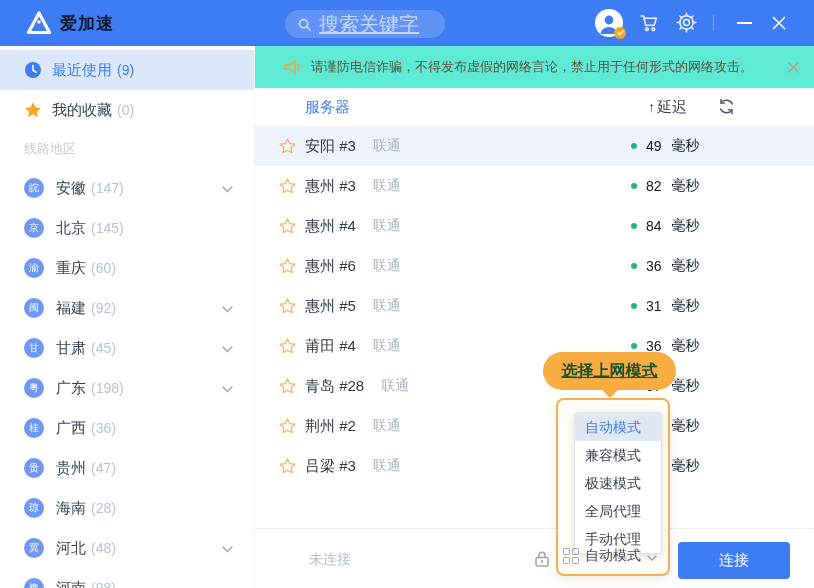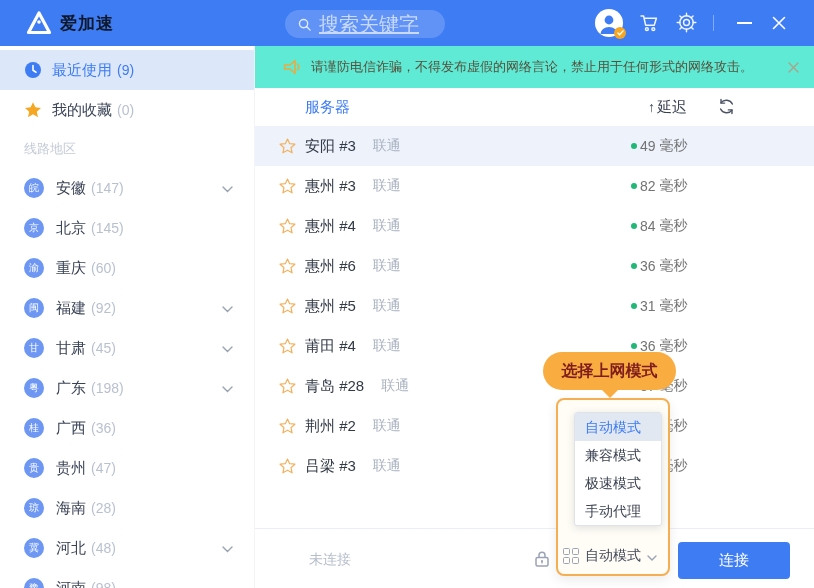--- a/index.html
+++ b/index.html
@@ -54,35 +54,35 @@
   .col-latency { position:absolute; left:393px; top:10px; font-size:15px; color:#3A4150; cursor:pointer; }
   .col-latency .arrow { margin-right:2px; font-size:14px; }
   .refresh { position:absolute; left:463px; top:10px; cursor:pointer; }
 
   .rows { position:relative; }
   .srow { position:relative; height:40px; display:flex; align-items:center; padding-left:24px; cursor:pointer; }
   .srow.active { background:#EDF2FB; }
   .star { width:17px; height:17px; display:flex; align-items:center; justify-content:center; cursor:pointer; }
   .sname { margin-left:9px; font-size:15px; color:#333A47; }
   .scarrier { margin-left:17px; font-size:14px; color:#A9B2C0; }
-  .slat { position:absolute; left:376px; display:flex; align-items:center; gap:3px; font-size:14px; color:#737373; }
+  .slat { position:absolute; left:376px; display:flex; align-items:center; gap:9px; font-size:14px; color:#0f172a; }
   .dot { width:6px; height:6px; border-radius:50%; background:#1FB877; }
   .slat .unit { margin-left:1px; }
 
   
   .statusbar { position:absolute; left:0; bottom:0; width:559px; height:60px; border-top:1px solid #ECEEF3; }
   .status-text { position:absolute; left:54px; top:0; line-height:60px; font-size:14px; color:#B6BDCB; }
   .lock { position:absolute; left:277px; top:20px; cursor:pointer; }
   .connect { position:absolute; left:423px; top:13px; width:112px; height:37px; border:none; border-radius:4px;
              background:#3E7CF4; color:#fff; font-size:15px; font-family:inherit; cursor:pointer; }
 
   
   .tour-tip { position:absolute; left:543px; top:352px; width:133px; height:38px; z-index:6;
               background:#F9AC40; border-radius:19px; display:flex; align-items:center; justify-content:center;
-              font-size:16px; font-weight:bold; color:#7f1d1d; }
+              font-size:16px; font-weight:bold; color:#14532d;text-decoration:underline; }
   .tour-tip::after { content:""; position:absolute; left:58px; top:100%; margin-top:-1px;
               border:9px solid transparent; border-top-color:#F9AC40; border-bottom-width:0; }
   .mode-panel { position:absolute; left:556px; top:398px; width:114px; height:178px; z-index:5;
               background:#FFFDF6; border:2px solid #F5AF52; border-radius:8px; box-shadow:0 4px 12px rgba(0,0,0,0.08); }
   .mode-list { position:absolute; left:16px; top:12px; width:88px; background:#fff; border:1px solid #DFE2E8;
               border-radius:3px; box-shadow:0 2px 8px rgba(60,70,90,0.16); overflow:hidden; }
   .mode-item { height:28px; line-height:28px; padding-left:10px; font-size:14px; color:#3C4352; cursor:pointer; }
   .mode-item.selected { background:#E2E8F1; color:#3D7CF3; }
   .mode-trigger { position:absolute; left:5px; bottom:9px; display:flex; align-items:center; gap:6px; cursor:pointer; }
   .mode-value { font-size:14px; color:#454C5B; }
@@ -438,20 +438,21 @@
 
   <div class="tour-tip">
     <span>选择上网模式</span>
   </div>
 
   <div class="mode-panel">
     <div class="mode-list">
       <div class="mode-item selected">自动模式</div>
       <div class="mode-item">兼容模式</div>
       <div class="mode-item">极速模式</div>
+      <div class="mode-item">全局代理</div>
       <div class="mode-item">手动代理</div>
     </div>
     <div class="mode-trigger">
       <span class="grid-icon">
           <i></i>
           <i></i>
           <i></i>
           <i></i>
         </span>
       <span class="mode-value">自动模式</span>

